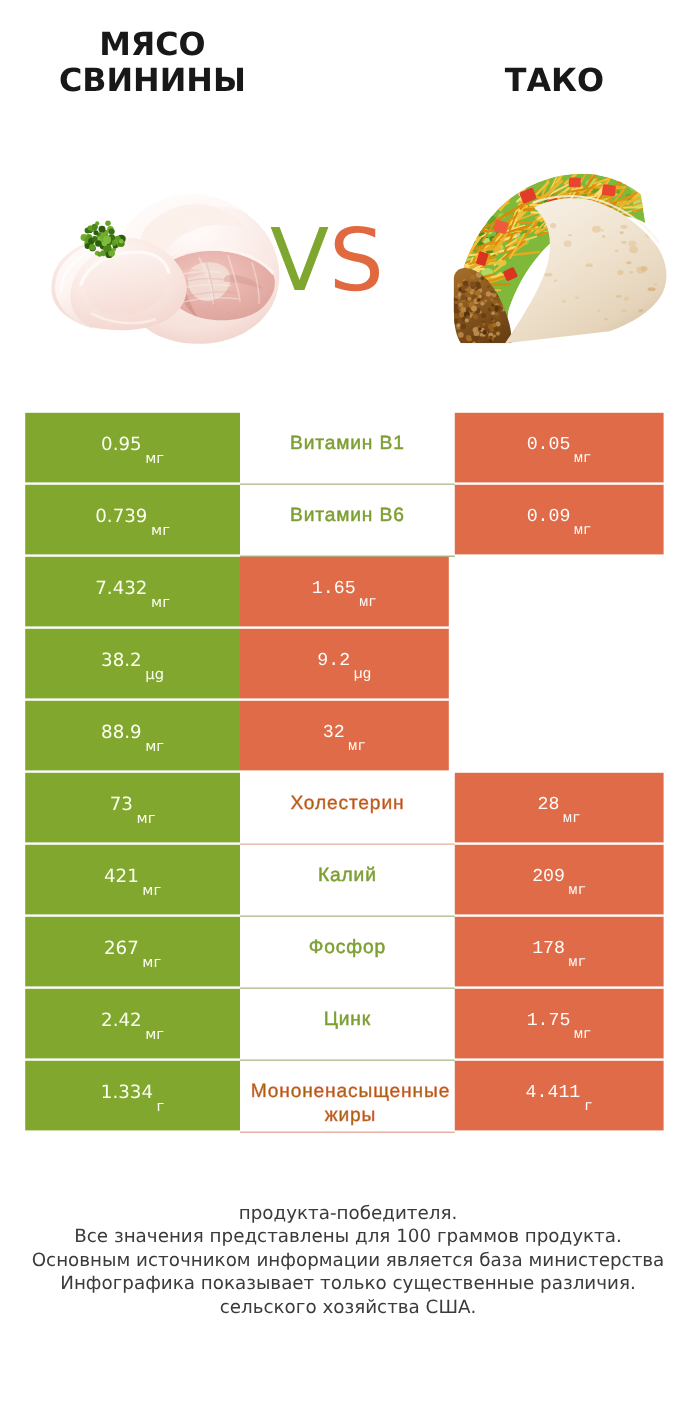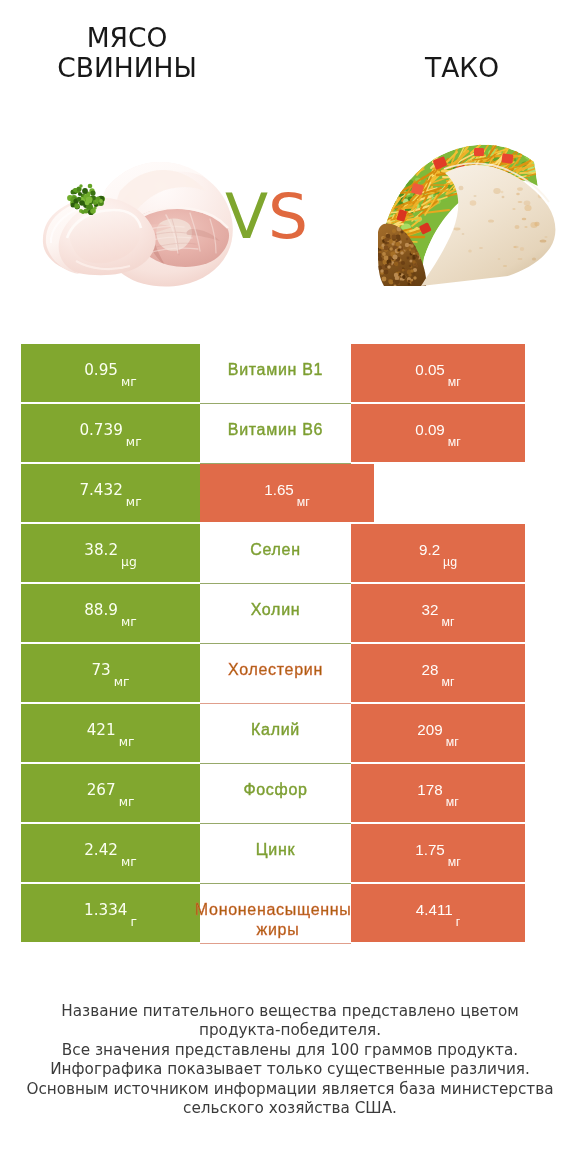--- a/index.html
+++ b/index.html
@@ -8,30 +8,30 @@
     width:580px;height:1174px;background:#ffffff;
     font-family:"Liberation Sans",sans-serif;
     position:relative;overflow:hidden;
   }
   .page{position:absolute;left:0;top:0;width:580px;height:1174px;background:#fff;}
 
   
   .title{
     position:absolute;text-align:center;
     font-family:"DejaVu Sans",sans-serif;
-    font-weight:400;font-size:26.5px;line-height:30px;color:#181818;
+    font-weight:700;font-size:26.5px;line-height:30px;color:#181818;
     white-space:nowrap;
   }
   .title-left{left:7px;top:23px;width:240px;}
   .title-right{left:342px;top:53px;width:240px;}
 
   
   .vs{
     position:absolute;left:225px;top:167px;width:130px;height:100px;
-    font-size:63px;font-weight:400;line-height:100px;
+    font-size:72px;font-weight:400;line-height:100px;
     font-family:"DejaVu Sans",sans-serif;
     white-space:nowrap;z-index:3;
   }
   .vs .v{color:#7fa62e;}
   .vs .s{color:#e0693f;}
   .photo{position:absolute;z-index:1;}
   .photo-left{left:40px;top:155px;width:200px;height:135px;}
   .photo-right{left:378px;top:140px;width:184px;height:146px;}
 
   
@@ -39,22 +39,22 @@
   .row{display:flex;height:58px;margin-bottom:2px;}
   .row:last-child{margin-bottom:0;}
   .cell{
     display:flex;align-items:center;justify-content:center;
     box-sizing:border-box;text-align:center;white-space:nowrap;
     padding-bottom:7px;
   }
   .cl{width:179px;background:#81a72f;color:#fbfff0;
       font-family:"DejaVu Sans",sans-serif;font-size:15.2px;}
   .cr{width:174px;background:#e06b49;color:#fffcf9;position:relative;z-index:2;
-      font-family:Liberation Sans, sans-serif;font-size:15.2px;}
-  .cm{width:151px;background:#ffffff;font-size:16px;font-weight:400;padding-bottom:6px;
+      font-family:Liberation Mono, monospace;font-size:15.2px;}
+  .cm{width:179px;background:#ffffff;font-size:16px;font-weight:400;padding-bottom:6px;
       letter-spacing:0.7px;
       font-family:"Liberation Sans",sans-serif;
       flex-direction:column;line-height:16px;position:relative;}
   .cm.green{color:#7d9f32;-webkit-text-stroke:0.4px #7d9f32;}
   .cm.green::after{content:"";position:absolute;left:0;right:0;bottom:-2px;height:1px;background:#97a96a;}
   .cm.orange{color:#a16207;-webkit-text-stroke:0.4px #df6a4b;}
   .cm.orange::after{content:"";position:absolute;left:0;right:0;bottom:-2px;height:1px;background:#e09f8c;}
   .cm .lbl{display:block;width:179px;}
   .cm.wrap{white-space:normal;line-height:20.2px;padding-bottom:0;padding-top:14px;}
   .cm.wrap .lbl{width:192px;margin-left:5px;}
@@ -841,35 +841,29 @@
         <div class="cell cr">
           <span>1.65</span>
           <span class="unit">мг</span>
         </div>
       </div>
       <div class="row">
         <div class="cell cl">
           <span>38.2</span>
           <span class="unit">µg</span>
         </div>
-        <div class="cell cm green">
-          <span class="lbl">Селен</span>
-        </div>
         <div class="cell cr">
           <span>9.2</span>
           <span class="unit">µg</span>
         </div>
       </div>
       <div class="row">
         <div class="cell cl">
           <span>88.9</span>
           <span class="unit">мг</span>
-        </div>
-        <div class="cell cm green">
-          <span class="lbl">Холин</span>
         </div>
         <div class="cell cr">
           <span>32</span>
           <span class="unit">мг</span>
         </div>
       </div>
       <div class="row">
         <div class="cell cl">
           <span>73</span>
           <span class="unit">мг</span>
@@ -930,20 +924,19 @@
           <span class="lbl">Мононенасыщенные жиры</span>
         </div>
         <div class="cell cr">
           <span>4.411</span>
           <span class="unit">г</span>
         </div>
       </div>
     </div>
 
   <div class="note">
-      <div>Название питательного вещества представлено цветом</div>
       <div>продукта-победителя.</div>
       <div>Все значения представлены для 100 граммов продукта.</div>
+      <div>Основным источником информации является база министерства</div>
       <div>Инфографика показывает только существенные различия.</div>
-      <div>Основным источником информации является база министерства</div>
       <div>сельского хозяйства США.</div>
     </div>
 </div>
 
 </body></html>

